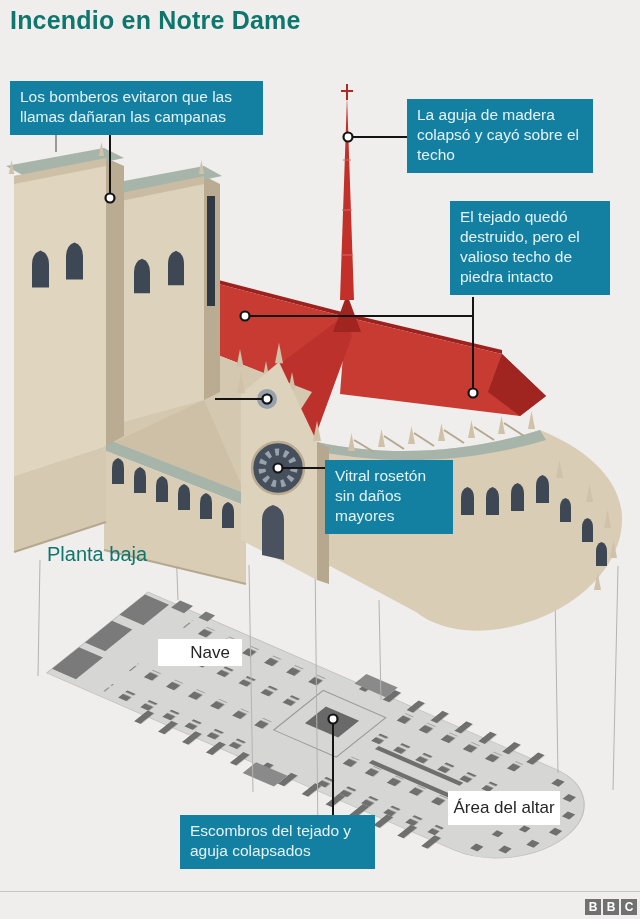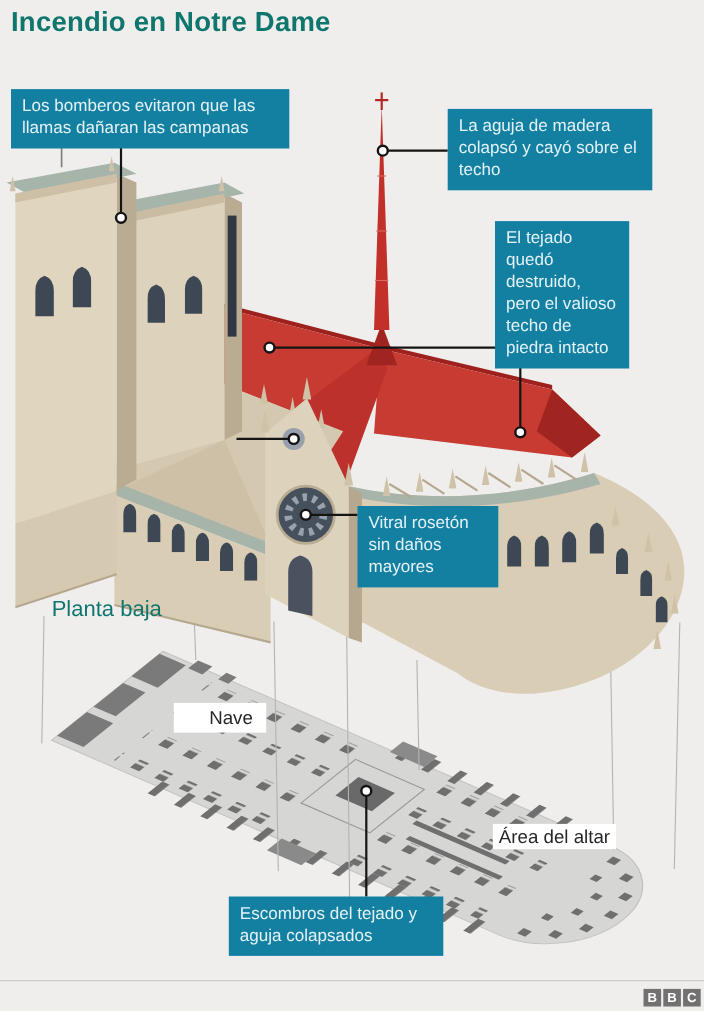--- a/index.html
+++ b/index.html
@@ -3,21 +3,21 @@
 <meta charset="utf-8">
 <style>
   html,body{margin:0;padding:0;}
   body{background:#efeeec;font-family:"Liberation Sans","DejaVu Sans",sans-serif;}
   #stage{position:relative;width:640px;height:919px;background:#efeeec;overflow:hidden;}
   #title{position:absolute;left:10px;top:6px;font-size:25px;font-weight:bold;color:#0f766e;letter-spacing:.2px;}
   .callout{position:absolute;background:#1380a1;color:#e4f2f8;font-size:15.5px;line-height:20px;padding:6px 10px 8px;box-sizing:border-box;}
   .wlabel{position:absolute;background:#ffffff;color:#262626;font-size:17px;display:flex;align-items:center;justify-content:center;}
   #planta-baja{position:absolute;left:47px;top:543px;color:#0f766e;font-size:20px;}
   #nave-label{left:158px;top:639px;width:64px;height:27px;padding-left:20px;}
-  #altar-label{left:448px;top:749px;width:112px;height:23px;text-align:center;}
+  #altar-label{left:448px;top:791px;width:112px;height:34px;text-align:center;}
   #artsvg{position:absolute;left:0;top:0;}
   #footer-rule{position:absolute;left:0;right:0;top:891px;height:1px;background:#c6c6c4;}
   #bbc{position:absolute;left:585px;top:899px;display:flex;gap:2px;}
   #bbc .sq{width:16px;height:16px;background:#717171;color:#fff;font-size:12px;font-weight:bold;
            display:flex;align-items:center;justify-content:center;}
 </style>
 </head>
 <body>
 
 <div id="stage">
@@ -260,23 +260,23 @@
       <circle cx="245" cy="316" r="4.5"></circle>
       <circle cx="473" cy="393" r="4.5"></circle>
       <circle cx="267" cy="399" r="4.5"></circle>
       <circle cx="278" cy="468" r="4.5"></circle>
       <circle cx="333" cy="719" r="4.5"></circle>
     </g>
   </svg>
 
   <div class="callout" style="left:10px;top:57px;width:253px;margin-top:24px;">Los bomberos evitaron que las llamas dañaran las campanas</div>
   <div class="callout" style="left:407px;top:99px;width:186px;">La aguja de madera colapsó y cayó sobre el techo</div>
-  <div class="callout" style="left:450px;top:201px;width:122px;">El tejado quedó destruido, pero el valioso techo de piedra intacto</div>
+  <div class="callout" style="left:450px;top:201px;width:160px;">El tejado quedó destruido, pero el valioso techo de piedra intacto</div>
   <div class="callout" style="left:325px;top:460px;width:128px;">Vitral rosetón sin daños mayores</div>
-  <div class="callout" style="left:180px;top:815px;width:195px;margin-left:28px;">Escombros del tejado y aguja colapsados</div>
+  <div class="callout" style="left:180px;top:815px;width:195px;">Escombros del tejado y aguja colapsados</div>
 
   <div id="planta-baja">Planta baja</div>
   <div class="wlabel" id="nave-label">Nave</div>
   <div class="wlabel" id="altar-label">Área del altar</div>
 
   <div id="footer-rule"></div>
   <div id="bbc">
     <div class="sq">B</div>
     <div class="sq">B</div>
     <div class="sq">C</div>

